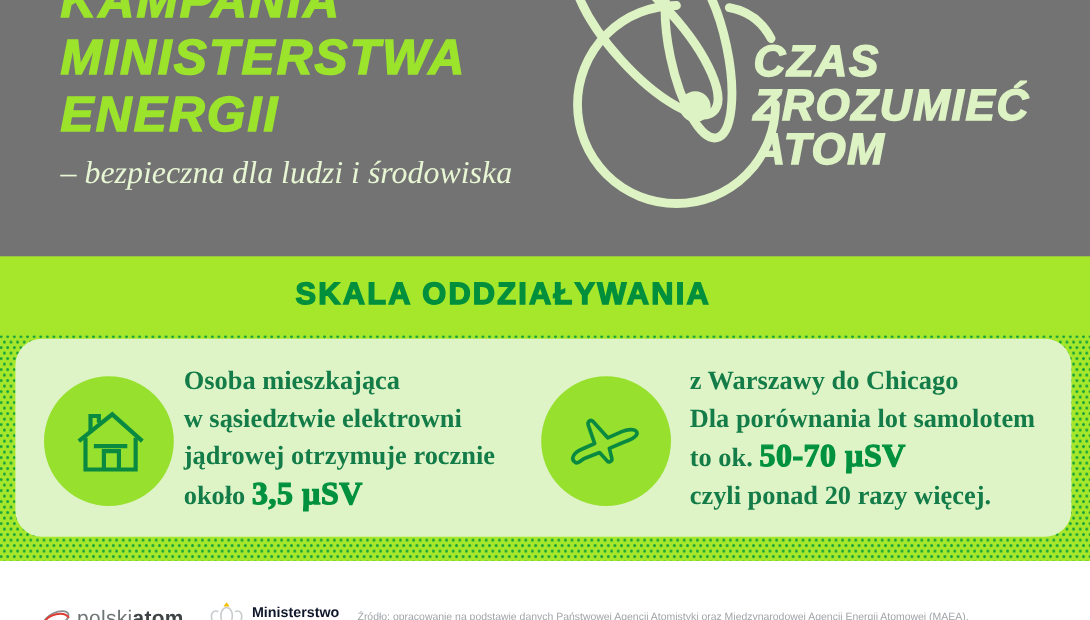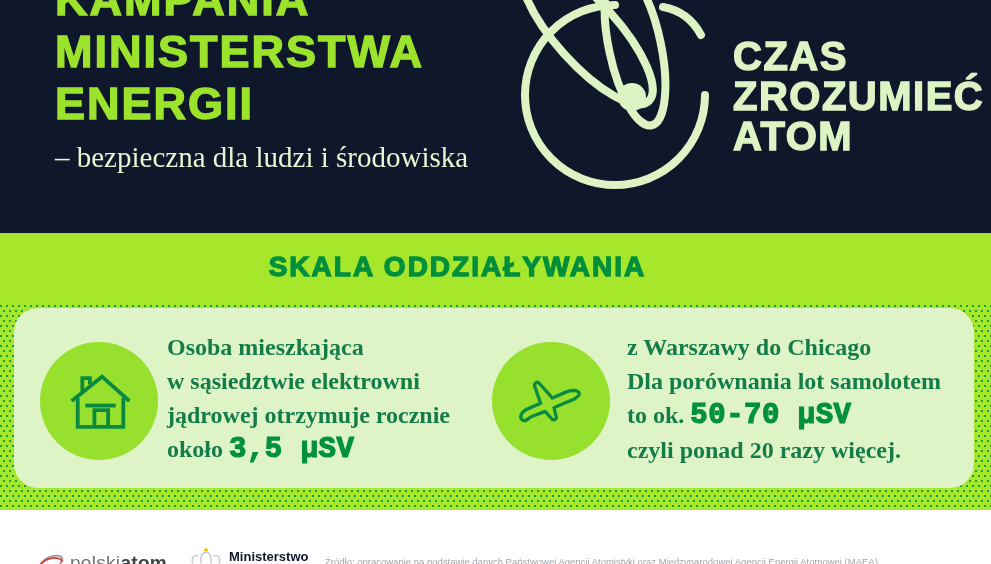--- a/index.html
+++ b/index.html
@@ -1,37 +1,37 @@
 <!DOCTYPE html>
 <html><head>
 <meta charset="utf-8">
 <style>
   html,body{margin:0;padding:0;}
   .page{
     position:relative;width:991px;height:564px;overflow:hidden;
     background:#ffffff;font-family:"Liberation Sans",sans-serif;
   }
   
-  .header{position:absolute;left:0;top:0;width:991px;height:272px;background:#0f172a;}
+  .header{position:absolute;left:0;top:0;width:991px;height:272px;background:#737373;font-style:italic;}
   .title{
     position:absolute;left:55px;top:-26px;
     color:#9ce32c;font-weight:900;font-size:45px;line-height:52px;
     letter-spacing:2px;-webkit-text-stroke:1.4px #9ce32c;
   }
   .subtitle{
     position:absolute;left:55px;top:138px;
     color:#e7f6d3;font-family:"Liberation Serif",serif;
     font-size:29px;line-height:38px;font-weight:400;
   }
   .logo{position:absolute;left:510px;top:0;width:470px;height:233px;}
   .logo-atom{position:absolute;left:5px;top:-45px;}
   .logo-text{
     position:absolute;left:175px;top:36px;
     color:#def3c4;font-weight:900;font-size:40px;line-height:40px;
-    letter-spacing:1.5px;margin-left:48px;-webkit-text-stroke:1.4px #def3c4;
+    letter-spacing:1.5px;-webkit-text-stroke:1.4px #def3c4;
   }
   
   .impact{position:absolute;left:0;top:233px;width:991px;height:277px;background:#a6e72c;}
   .impact-heading{
     position:absolute;left:0;top:18px;width:915px;text-align:center;
     color:#008f3c;font-weight:900;font-size:28px;letter-spacing:2px;
     -webkit-text-stroke:1.3px #008f3c;
   }
   .dots{
     position:absolute;left:0;top:72px;width:991px;height:205px;
@@ -52,21 +52,21 @@
   .circle-left{left:26px;}
   .circle-right{left:478px;}
   .card-text{
     position:absolute;top:22px;
     color:#147c48;font-family:"Liberation Serif",serif;font-weight:700;
     font-size:24px;line-height:34px;
   }
   .text-left{left:153px;}
   .text-right{left:613px;}
   .value{
-    font-family:Liberation Mono, monospace;font-weight:900;font-size:29px;
+    font-family:Liberation Serif, serif;font-weight:900;font-size:29px;
     color:#00913f;letter-spacing:0.5px;-webkit-text-stroke:1.2px #00913f;
   }
   
   .footer{position:absolute;left:0;top:510px;width:991px;height:54px;background:#ffffff;}
   .pa-logo{position:absolute;left:38px;top:40px;display:flex;align-items:center;gap:6px;}
   .pa-text{font-size:19px;color:#6f7477;letter-spacing:0.3px;}
   .pa-text b{color:#3f4446;font-weight:700;}
   .min-logo{position:absolute;left:190px;top:36px;display:flex;align-items:flex-start;gap:7px;}
   .min-name{font-size:13px;font-weight:700;color:#0f172a;padding-top:3px;}
   .source{

